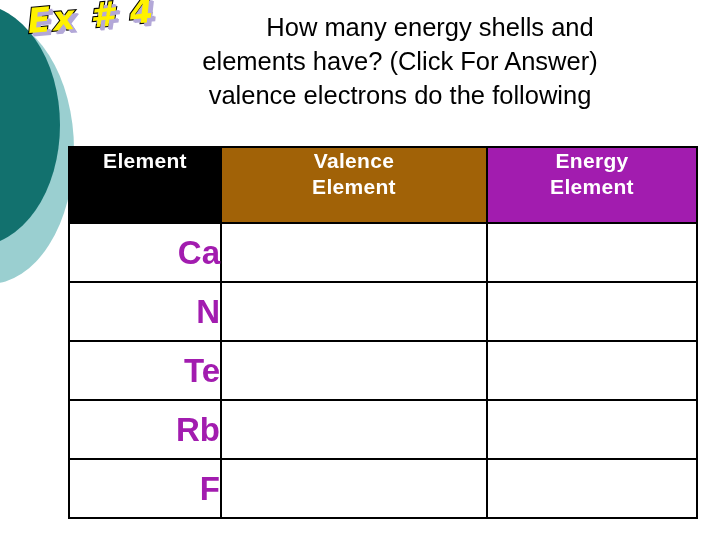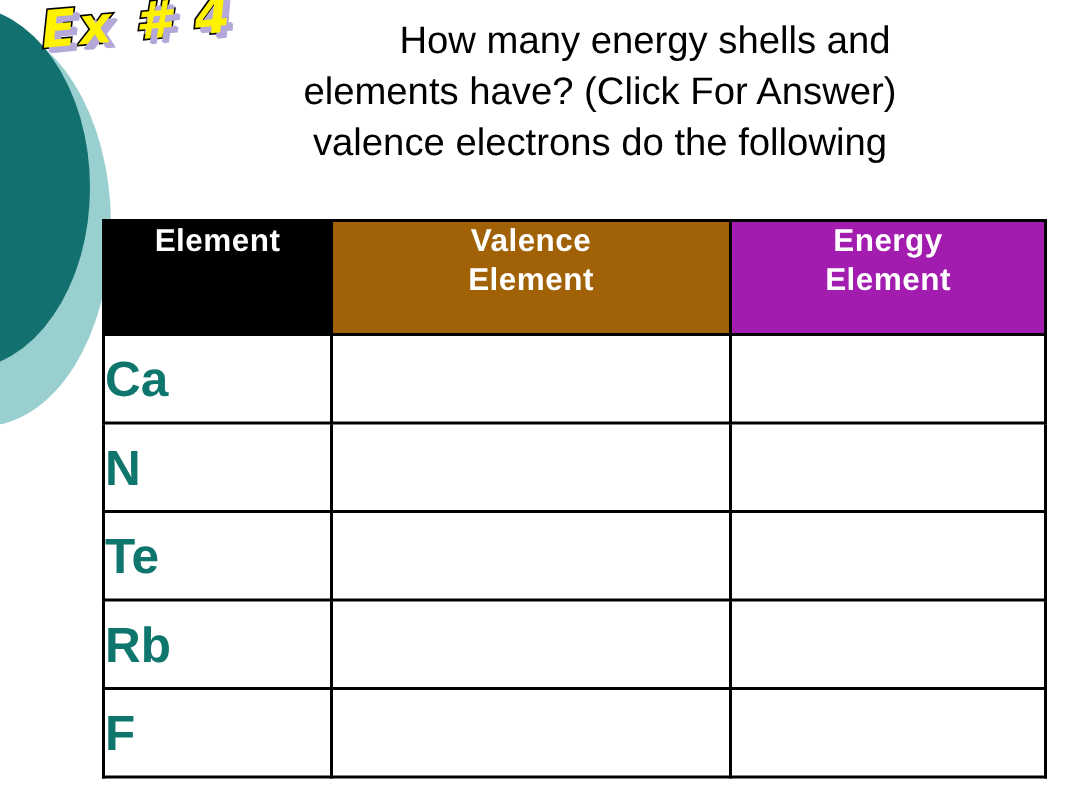--- a/index.html
+++ b/index.html
@@ -135,25 +135,25 @@
   #th-valence { background: #a16207; }
   #th-shells  { background: #a21caf; }
 
   
   #table-body tr { height: 59px; }
   #table-body td {
     background: #ffffff;
     vertical-align: middle;
   }
   #table-body td.cell-element {
-    text-align: left;
+    text-align: right;
     font-family: "Liberation Sans", sans-serif;
     font-weight: bold;
     font-size: 33px;
-    color: #0f766e;
+    color: #a21caf;
     line-height: 1;
   }
   #table-body td.cell-blank {
     text-align: center;
     font-family: "Liberation Sans", sans-serif;
     font-size: 26px;
     color: #000000;
   }
 </style>
 </head>

